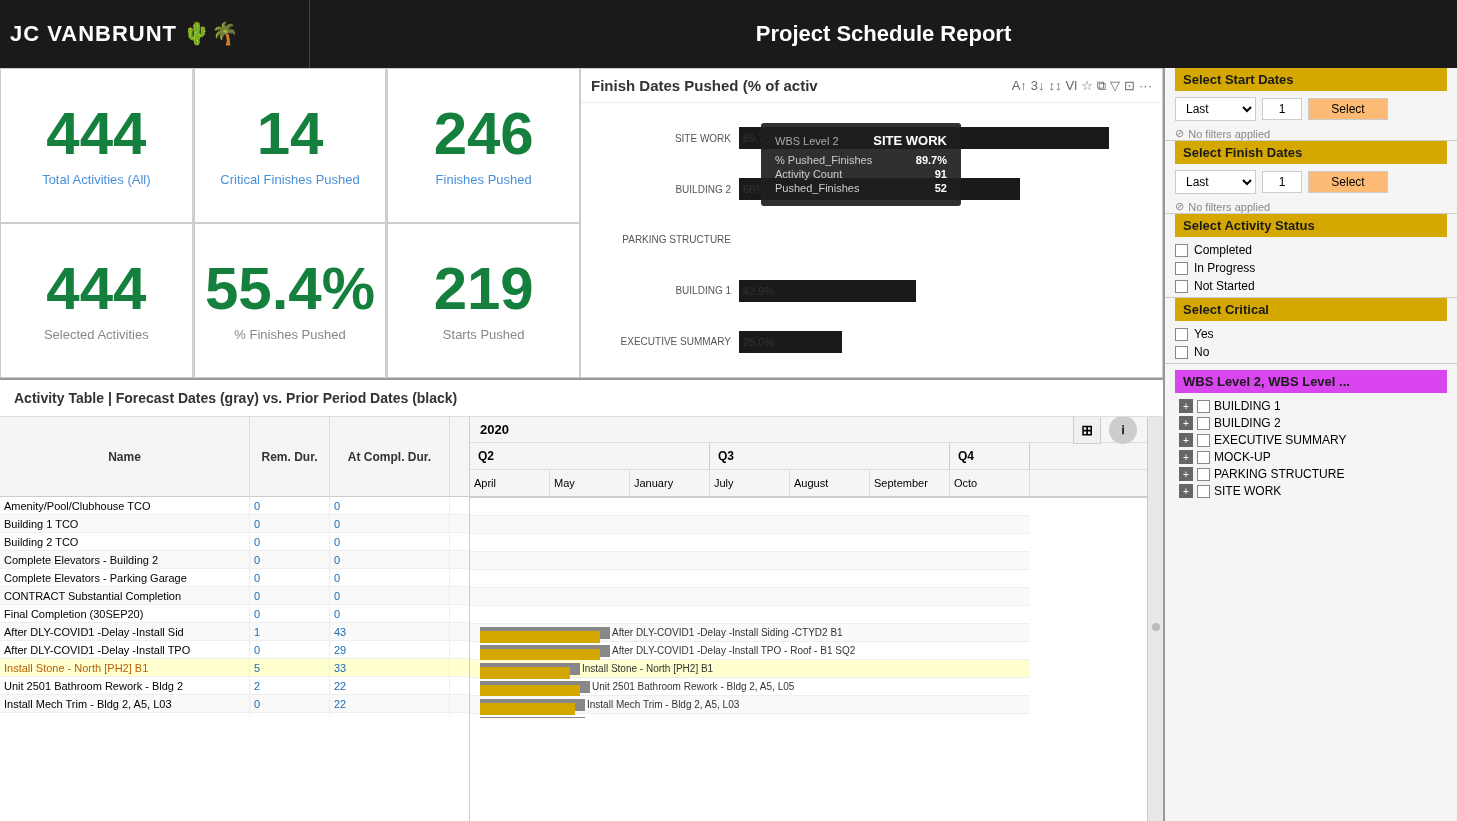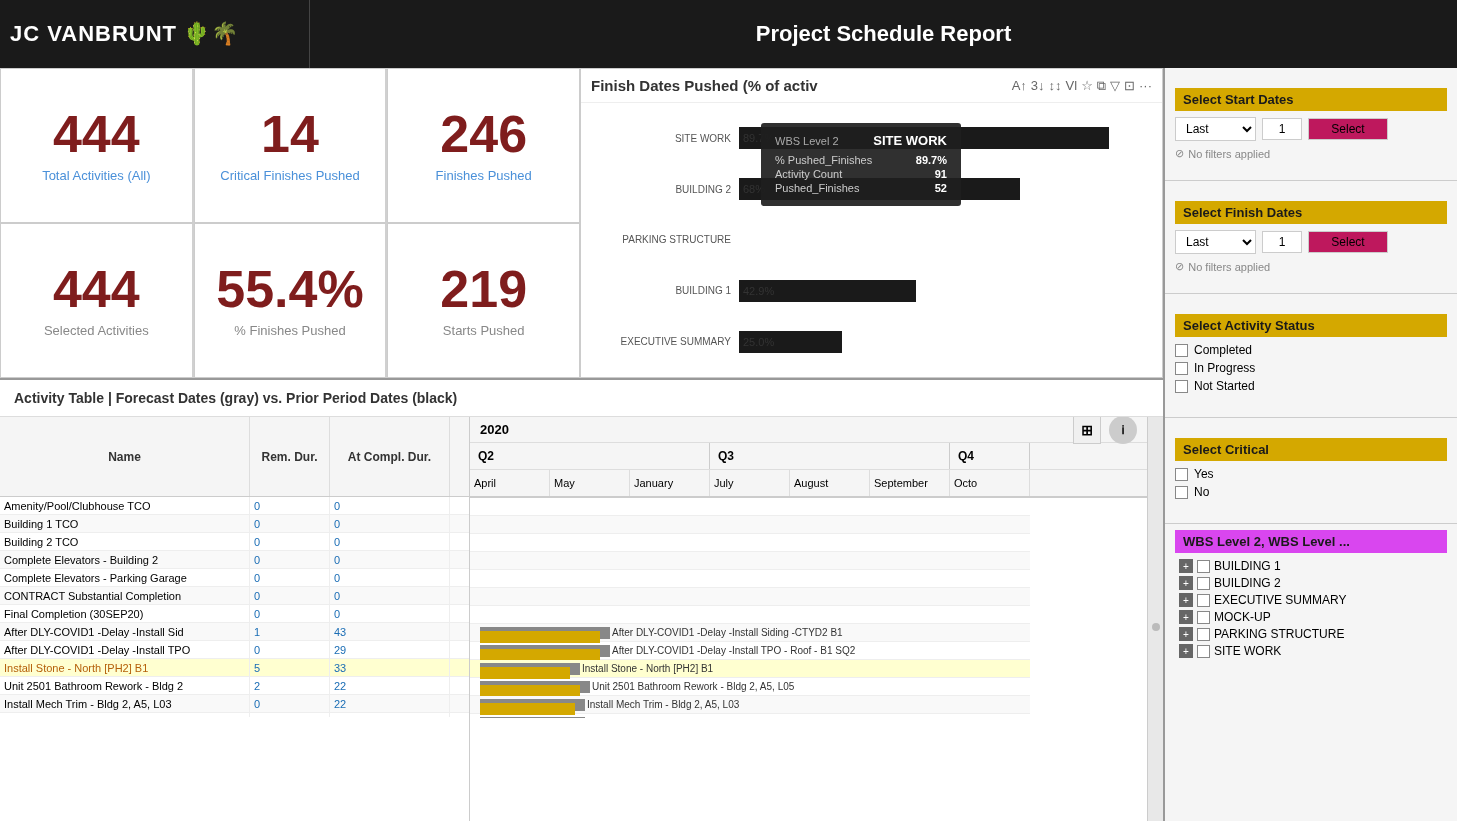--- a/index.html
+++ b/index.html
@@ -11,21 +11,21 @@
     .logo-text { color: white; font-size: 22px; font-weight: 900; letter-spacing: 1px; display: flex; align-items: center; gap: 6px; }
     .header-title { flex: 1; text-align: center; color: white; font-size: 22px; font-weight: bold; }
 
     
     .main-container { display: flex; height: calc(821px - 52px); }
 
     
     .left-panel { width: 1163px; display: flex; flex-direction: column; }
     .kpi-card { flex: 1; background: white; border: 1px solid #ccc; display: flex; flex-direction: column; align-items: center; justify-content: center; padding: 10px; }
     .kpi-card:not(:last-child) { border-right: 2px solid #d0d0d0; }
-    .kpi-number { font-size: 52px; font-weight: bold; color: #7f1d1d; line-height: 1; }
+    .kpi-number { font-size: 60px; font-weight: bold; color: #15803d; line-height: 1; }
     .kpi-label { font-size: 13px; color: #4a90d9; text-align: center; margin-top: 8px; }
     .kpi-label.gray { color: #888; }
 
     
     .top-section { display: flex; height: 310px; }
     .kpi-section { width: 580px; display: flex; flex-direction: column; background: #d0d0d0; }
     .kpi-top-row { display: flex; height: 155px; }
     .kpi-bottom-row { display: flex; height: 155px; }
 
     
@@ -87,26 +87,26 @@
     .bar-gray { background: #888; }
     .bar-yellow { background: #d4a800; }
     .gantt-bar-label { position: absolute; font-size: 10px; color: #333; white-space: nowrap; top: 3px; }
 
     
     .scroll-indicator { width: 16px; background: #e8e8e8; border-left: 1px solid #ccc; display: flex; align-items: center; justify-content: center; }
     .scroll-dot { width: 8px; height: 8px; background: #bbb; border-radius: 50%; }
 
     
     .right-panel { width: 294px; background: #f5f5f5; border-left: 2px solid #999; display: flex; flex-direction: column; overflow-y: auto; }
-    .filter-section { padding: 20px 10px; border-bottom: 1px solid #ccc; }
+    .filter-section { padding: 0 10px; border-bottom: 1px solid #ccc; }
     .filter-title { background: #d4a800; color: #1a1a1a; font-weight: bold; font-size: 13px; padding: 4px 8px; margin-bottom: 6px; }
     .filter-row { display: flex; align-items: center; gap: 6px; margin-bottom: 6px; }
     .filter-dropdown { padding: 3px 6px; font-size: 12px; border: 1px solid #ccc; background: white; cursor: pointer; min-width: 60px; }
     .filter-input-small { width: 40px; padding: 3px; border: 1px solid #ccc; text-align: center; font-size: 12px; }
-    .filter-select-btn { padding: 3px 10px; background: #be185d; border: 1px solid #ccc; font-size: 12px; cursor: pointer; min-width: 80px; }
+    .filter-select-btn { padding: 3px 10px; background: #fdba74; border: 1px solid #ccc; font-size: 12px; cursor: pointer; min-width: 80px; }
     .no-filters { font-size: 11px; color: #888; display: flex; align-items: center; gap: 4px; margin-top: 2px; }
 
     .checkbox-row { display: flex; align-items: center; gap: 6px; margin-bottom: 4px; font-size: 12px; }
     .checkbox-item { width: 13px; height: 13px; border: 1px solid #888; background: white; cursor: pointer; flex-shrink: 0; }
 
     .wbs-section { padding: 6px 10px; }
     .wbs-title { background: #d946ef; color: #1a1a1a; font-weight: bold; font-size: 13px; padding: 4px 8px; margin-bottom: 6px; }
     .wbs-item { display: flex; align-items: center; gap: 4px; margin-bottom: 3px; font-size: 12px; padding-left: 4px; }
     .wbs-expand { width: 14px; height: 14px; background: #666; color: white; display: flex; align-items: center; justify-content: center; font-size: 10px; cursor: pointer; flex-shrink: 0; }
     .wbs-checkbox { width: 13px; height: 13px; border: 1px solid #888; background: white; cursor: pointer; flex-shrink: 0; }

